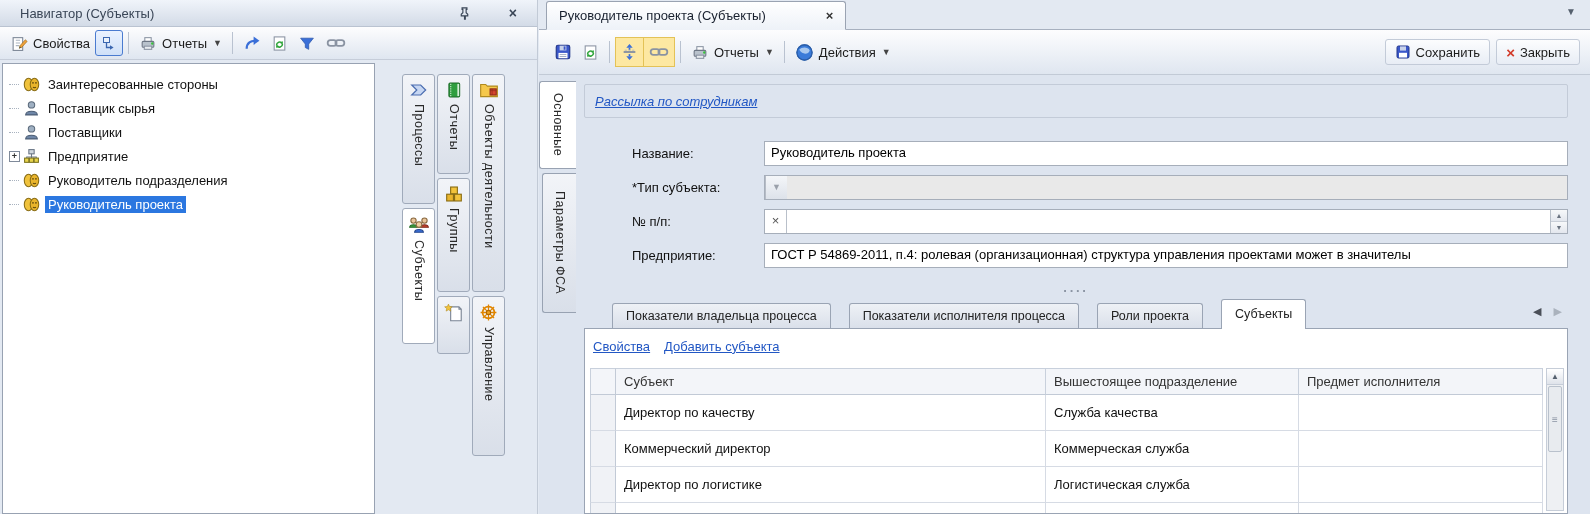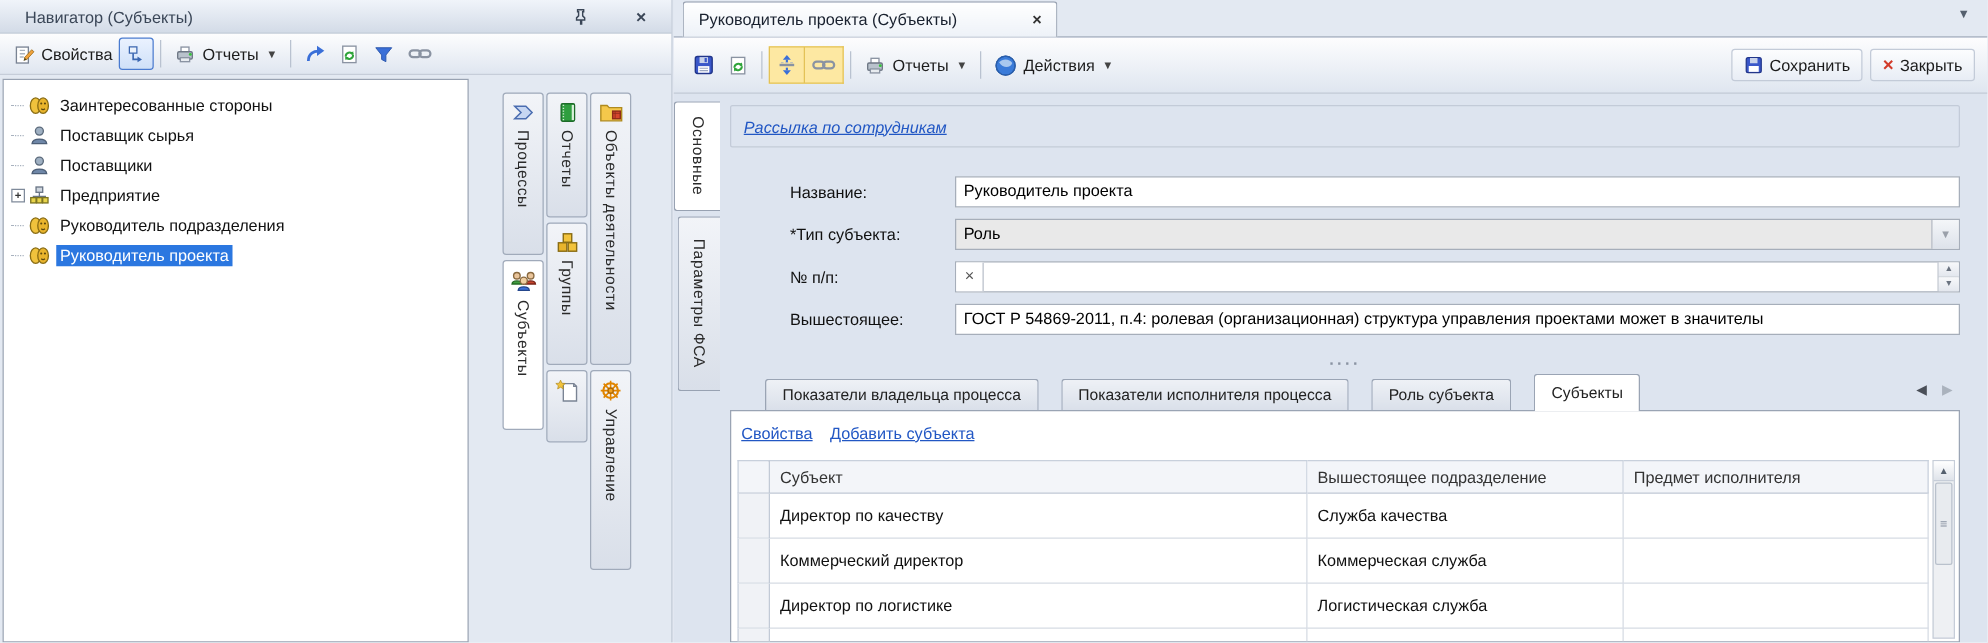--- a/index.html
+++ b/index.html
@@ -484,48 +484,47 @@
         </div>
 
         <div class="frow">
           <span class="flabel">Название:</span>
           <div class="tbox">Руководитель проекта</div>
         </div>
 
         <div class="frow">
           <span class="flabel">*Тип субъекта:</span>
           <div class="combo">
-            <span class="val">Роль</span>
             <span class="ddb">▼</span>
           </div>
         </div>
 
         <div class="frow">
           <span class="flabel">№ п/п:</span>
           <div class="numf">
             <span class="clrb">×</span>
             <span class="val"></span>
             <span class="spin">
                 <span>▲</span>
                 <span>▼</span>
               </span>
           </div>
         </div>
 
         <div class="frow">
-          <span class="flabel">Вышестоящее:</span>
+          <span class="flabel">Предприятие:</span>
           <div class="tbox">ГОСТ Р 54869-2011, п.4: ролевая (организационная) структура управления проектами может в значителы</div>
         </div>
 
         <div class="hsplit">····</div>
 
         <div class="btabs">
           <div class="btab">Показатели владельца процесса</div>
           <div class="btab">Показатели исполнителя процесса</div>
-          <div class="btab">Роль субъекта</div>
+          <div class="btab">Роли проекта</div>
           <div class="btab act">Субъекты</div>
           <span class="tabarrows"><span class="en">◀</span><span class="dis">▶</span></span>
         </div>
 
         <div class="gridcard">
           <div class="gridlinks">
             <a class="lnk">Свойства</a>
             <a class="lnk">Добавить субъекта</a>
           </div>
 

